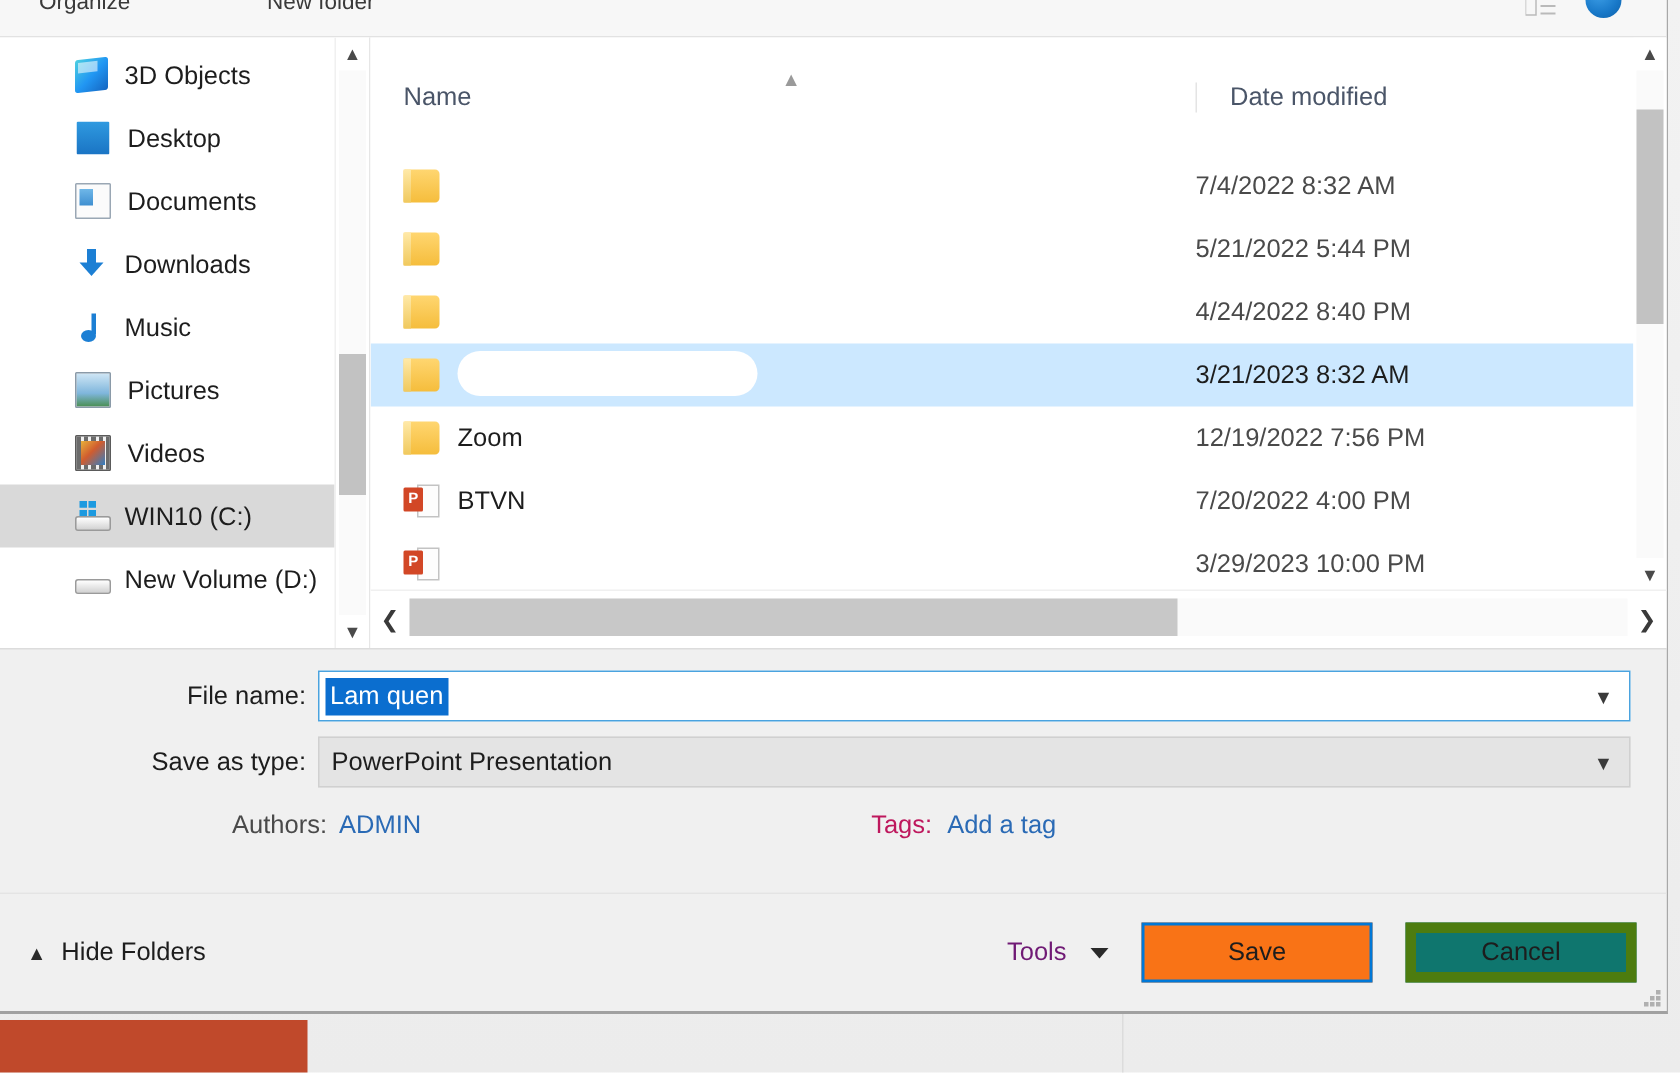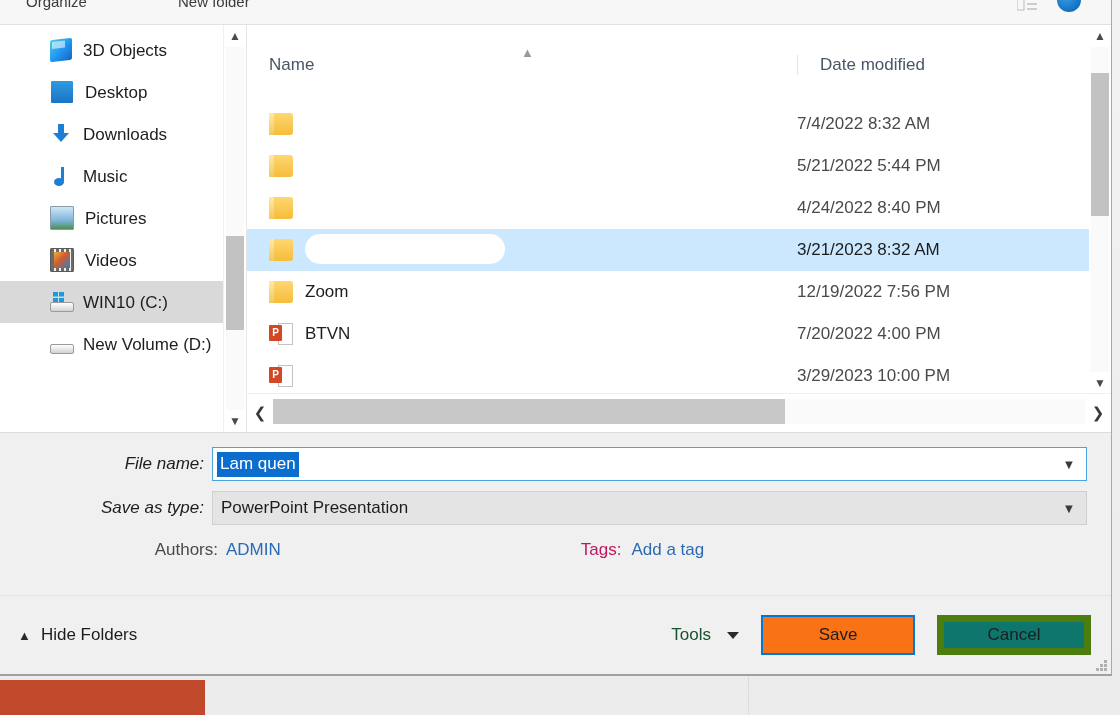--- a/index.html
+++ b/index.html
@@ -394,21 +394,20 @@
     margin-bottom: 10px;
   }
   .form-label {
     width: 212px;
     flex: 0 0 212px;
     text-align: right;
     padding-right: 8px;
     box-sizing: border-box;
     font-size: 17px;
     color: #1d1d1d;
-    font-style: italic;
   }
   .combo {
     flex: 1 1 auto;
     margin-right: 24px;
     height: 34px;
     position: relative;
     display: flex;
     align-items: center;
     box-sizing: border-box;
     font-size: 17px;
@@ -485,21 +484,21 @@
   }
   #footer-right {
     position: absolute;
     right: 20px;
     display: flex;
     align-items: center;
   }
   #tools-button {
     display: flex; align-items: center;
     font-size: 17px;
-    color: #14532d;
+    color: #701a75;
     margin-right: 22px;
   }
   #tools-caret {
     margin-left: 16px;
     width: 0; height: 0;
     border-left: 6px solid transparent;
     border-right: 6px solid transparent;
     border-top: 7px solid #2a2a2a;
   }
   .dlg-button {
@@ -559,20 +558,24 @@
       <div id="nav-list">
           <div class="nav-item">
             <span class="nav-icon ico-3d"></span>
             <span class="nav-label">3D Objects</span>
           </div>
           <div class="nav-item">
             <span class="nav-icon ico-desktop"></span>
             <span class="nav-label">Desktop</span>
           </div>
           <div class="nav-item">
+            <span class="nav-icon ico-docs"></span>
+            <span class="nav-label">Documents</span>
+          </div>
+          <div class="nav-item">
             <span class="nav-icon ico-download"></span>
             <span class="nav-label">Downloads</span>
           </div>
           <div class="nav-item">
             <span class="nav-icon ico-music"></span>
             <span class="nav-label">Music</span>
           </div>
           <div class="nav-item">
             <span class="nav-icon ico-pictures"></span>
             <span class="nav-label">Pictures</span>

